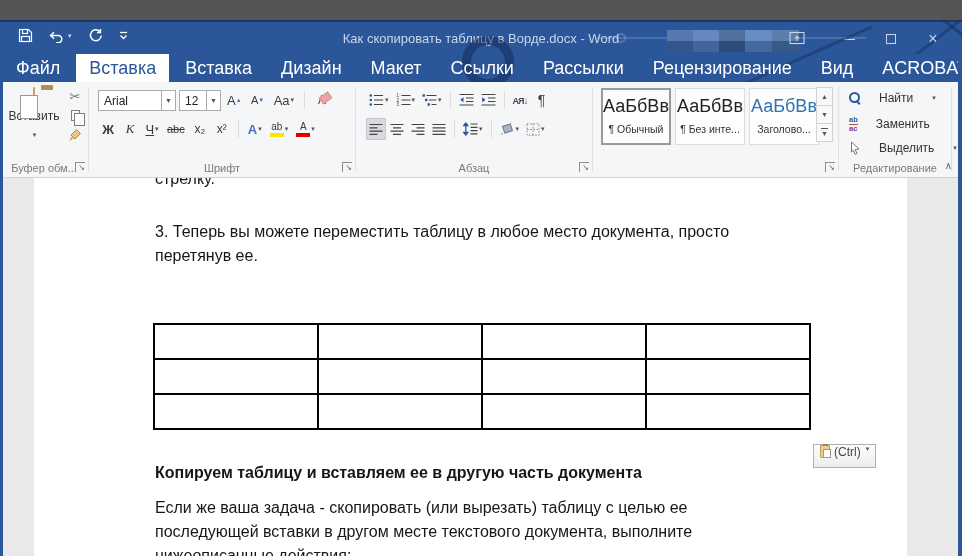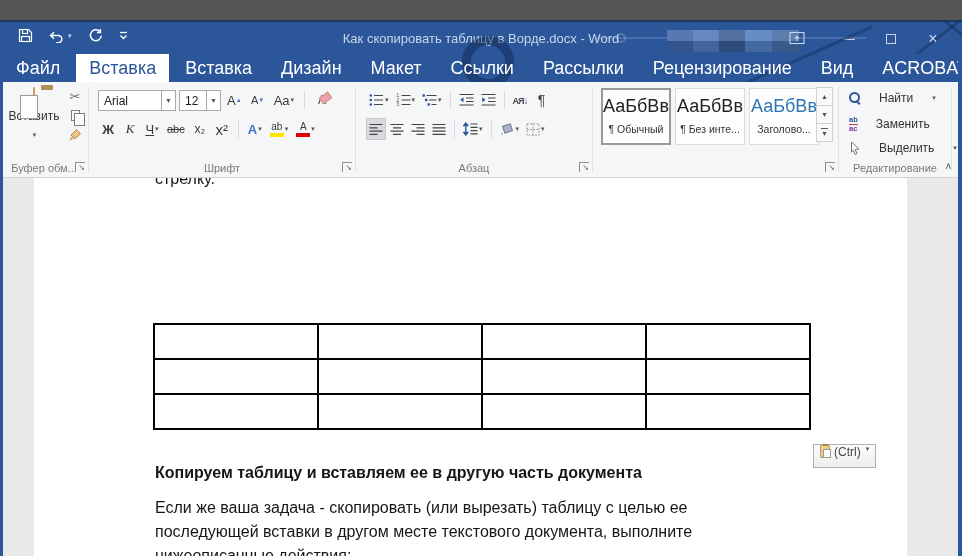--- a/index.html
+++ b/index.html
@@ -308,21 +308,21 @@
             <span class="glyph b-under">Ч</span>
             <span class="mini-arrow">▾</span>
           </span>
         <span class="rbtn">
             <span class="b-strike">abc</span>
           </span>
         <span class="rbtn">
             <span style="font-size:12px">x₂</span>
           </span>
         <span class="rbtn">
-            <span style="font-size:15px">x²</span>
+            <span style="font-size:12px">x²</span>
           </span>
         <span class="psep"></span>
         <span class="rbtn">
             <span class="glyph b-effects">А</span>
             <span class="mini-arrow">▾</span>
           </span>
         <span class="rbtn">
           <span class="stackbtn">
               <span style="font-size:10px">ab</span>
               <span class="cbar" style="background:#ffe400"></span>
@@ -518,20 +518,22 @@
 
     <div class="vsep"></div>
     <span class="ribbon-collapse">∧</span>
   </div>
 
   <div class="docarea">
     <div class="page">
 
       <div class="doctext clipline">стрелку.</div>
 
+      <div class="doctext p1">3. Теперь вы можете переместить таблицу в любое место документа, просто
+перетянув ее.</div>
 
       <table class="dtable">
         <tbody>
             <tr>
           <td></td>
               <td></td>
               <td></td>
               <td></td>
         </tr>
         <tr>

